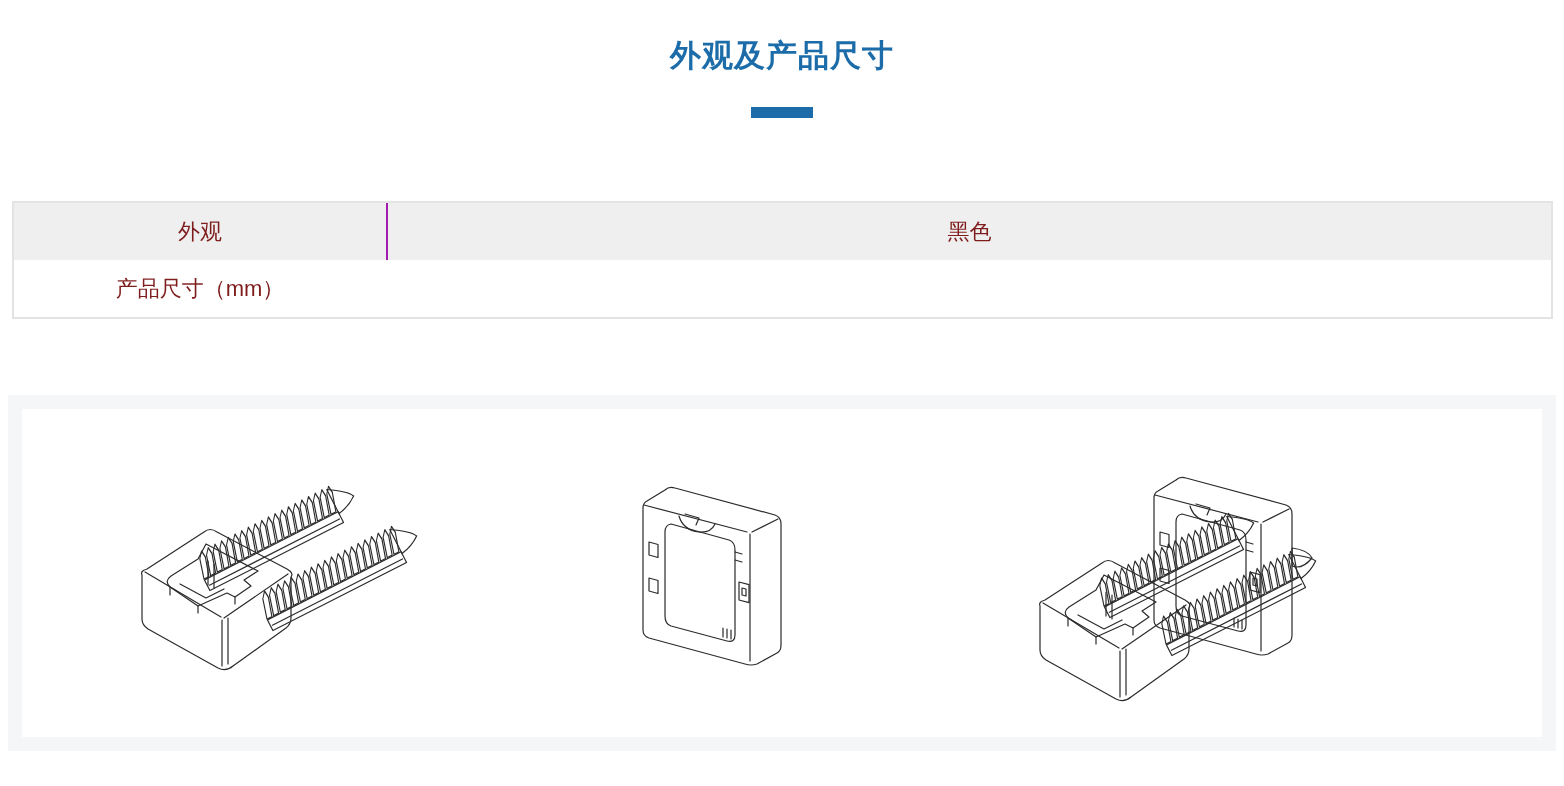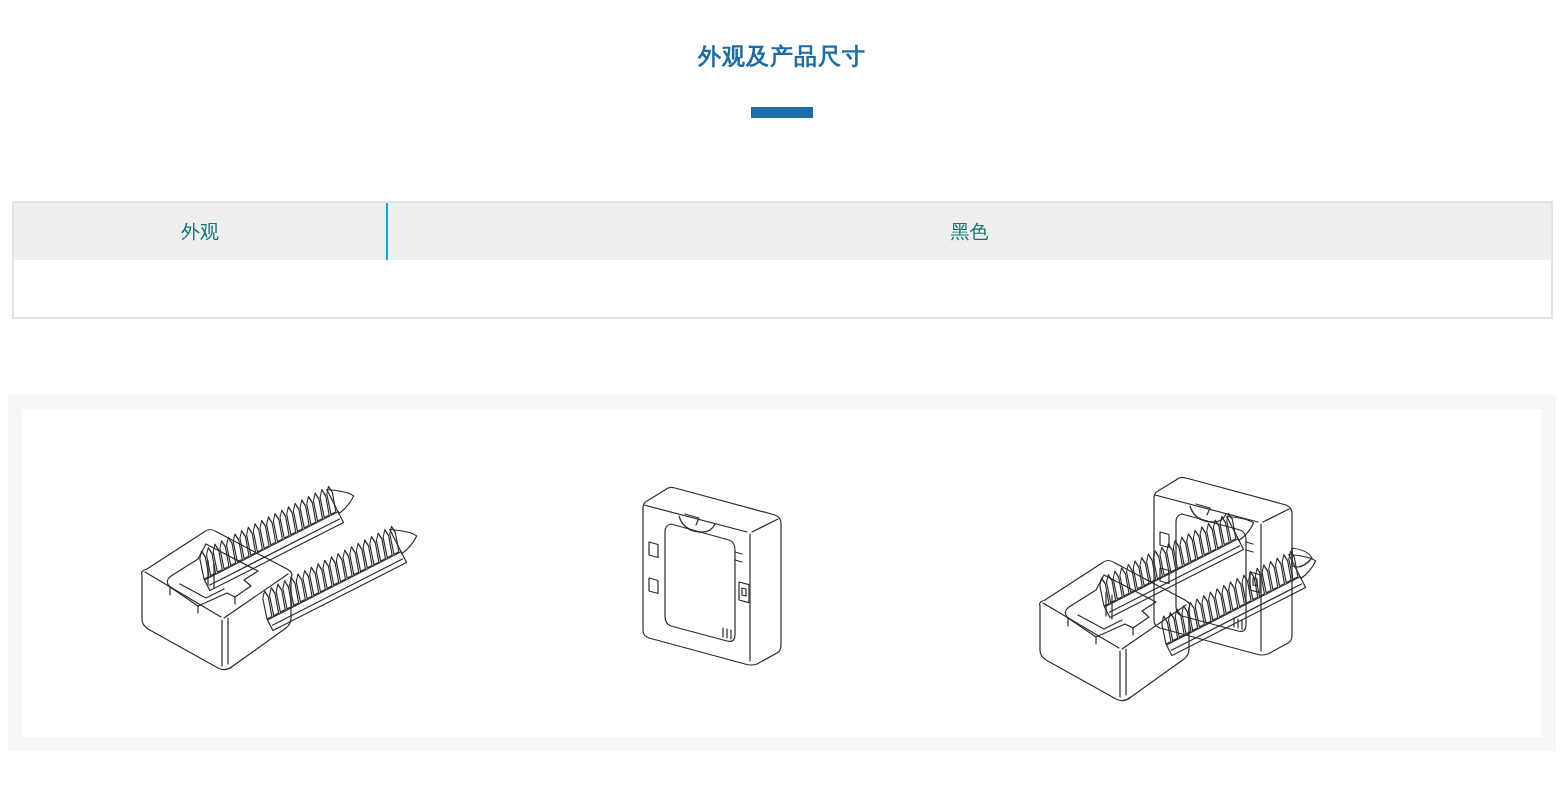--- a/index.html
+++ b/index.html
@@ -7,21 +7,21 @@
   body {
     width: 1564px; height: 786px;
     font-family: "Liberation Sans", "DejaVu Sans", sans-serif;
     color: #1a1a1a;
     overflow: hidden;
     position: relative;
   }
   
   .section-header { text-align: center; padding-top: 38px; }
   .section-title {
-    font-size: 23px;
+    font-size: 31px;
     font-weight: bold;
     letter-spacing: 1px;
     color: #1b6ca8;
     line-height: 36px;
   }
   .title-dash {
     width: 62px; height: 11px;
     background: #1b6ca8;
     margin: 33px auto 0 auto;
   }
@@ -29,25 +29,25 @@
   .spec-table {
     position: absolute;
     left: 12px; right: 11px; top: 201px;
     border: 2px solid #e3e3e3;
     background: #ffffff;
   }
   .spec-row { display: flex; height: 57px; }
   .spec-row.header { background: #efefef; }
   .spec-cell {
     display: flex; align-items: center; justify-content: center;
-    font-size: 19px;
-    color: #0f766e;
+    font-size: 22px;
+    color: #7f1d1d;
   }
   .spec-cell.label { width: 372px; flex: none; }
-  .spec-cell.value { flex: 1; border-left: 2px solid #0ea5e9; }
+  .spec-cell.value { flex: 1; border-left: 2px solid #a21caf; }
   
   .drawings-panel {
     position: absolute;
     left: 8px; top: 395px;
     width: 1548px; height: 356px;
     border: 14px solid #f5f6f7;
     background: #ffffff;
   }
   .drawings-inner { position: relative; width: 100%; height: 100%; }
   .drawing { position: absolute; }
@@ -65,20 +65,21 @@
   <div class="section-title">外观及产品尺寸</div>
   <div class="title-dash"></div>
 </div>
 
 <div class="spec-table">
   <div class="spec-row header">
     <div class="spec-cell label">外观</div>
     <div class="spec-cell value">黑色</div>
   </div>
   <div class="spec-row">
+    <div class="spec-cell label">产品尺寸（mm）</div>
   </div>
 </div>
 
 <div class="drawings-panel">
   <div class="drawings-inner">
 
     <svg width="0" height="0" style="position:absolute" aria-hidden="true">
       <defs>
         <path id="plate" class="lineart" fill="#ffffff" d="M0 0 L-1 -20 L2 -26 L5 -19 L5.5 0 Z"></path>
         <g id="teethrow">

